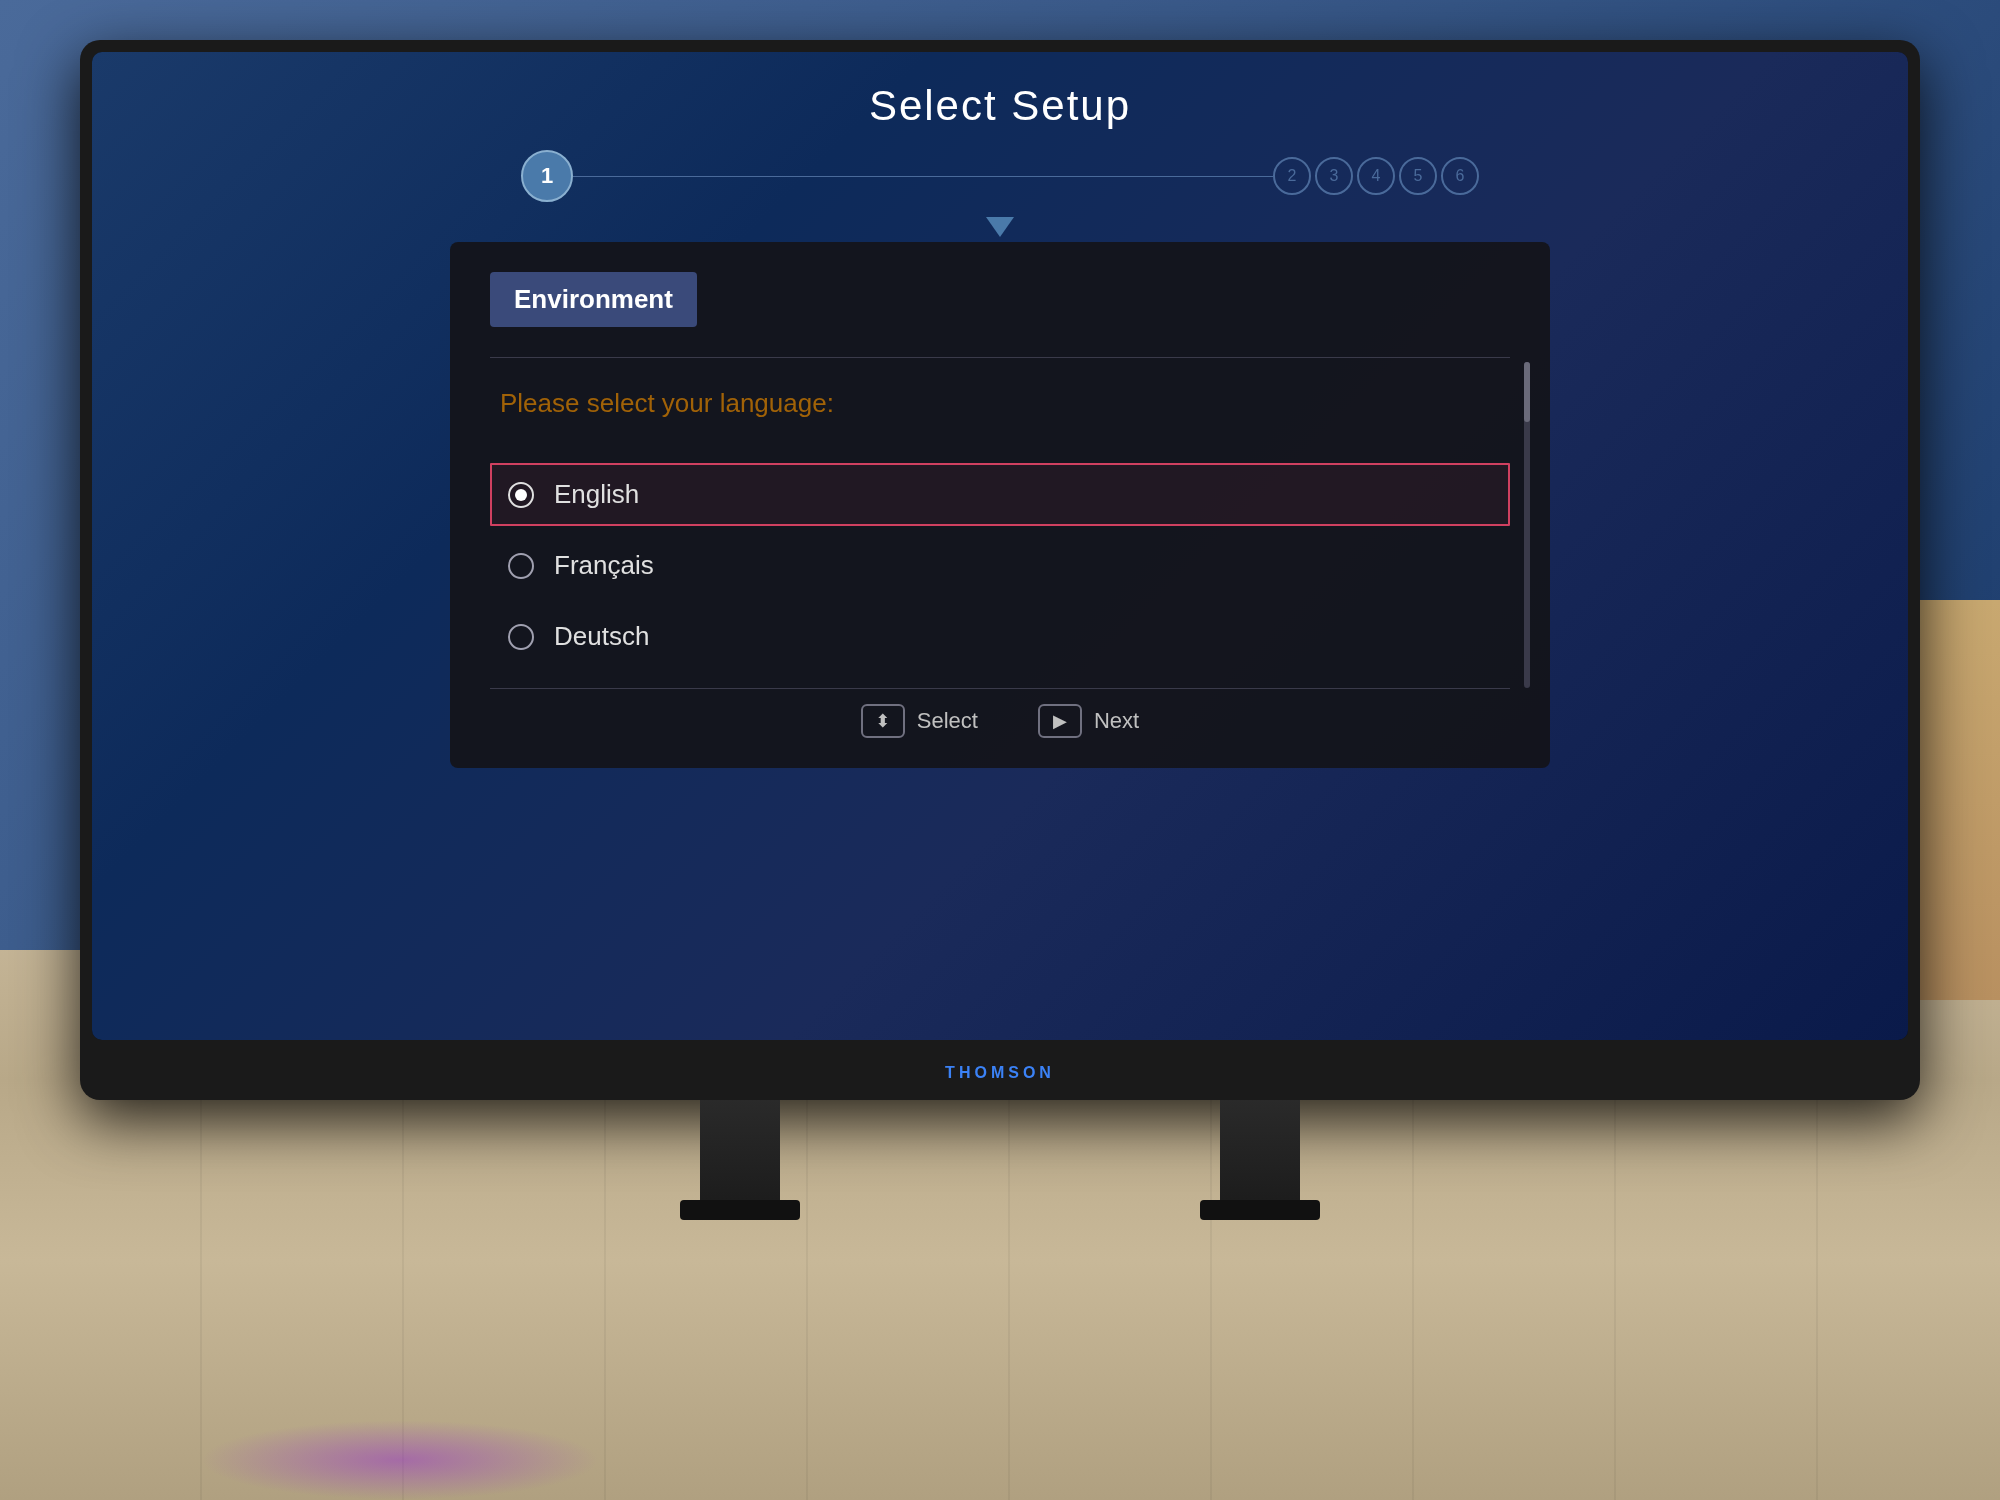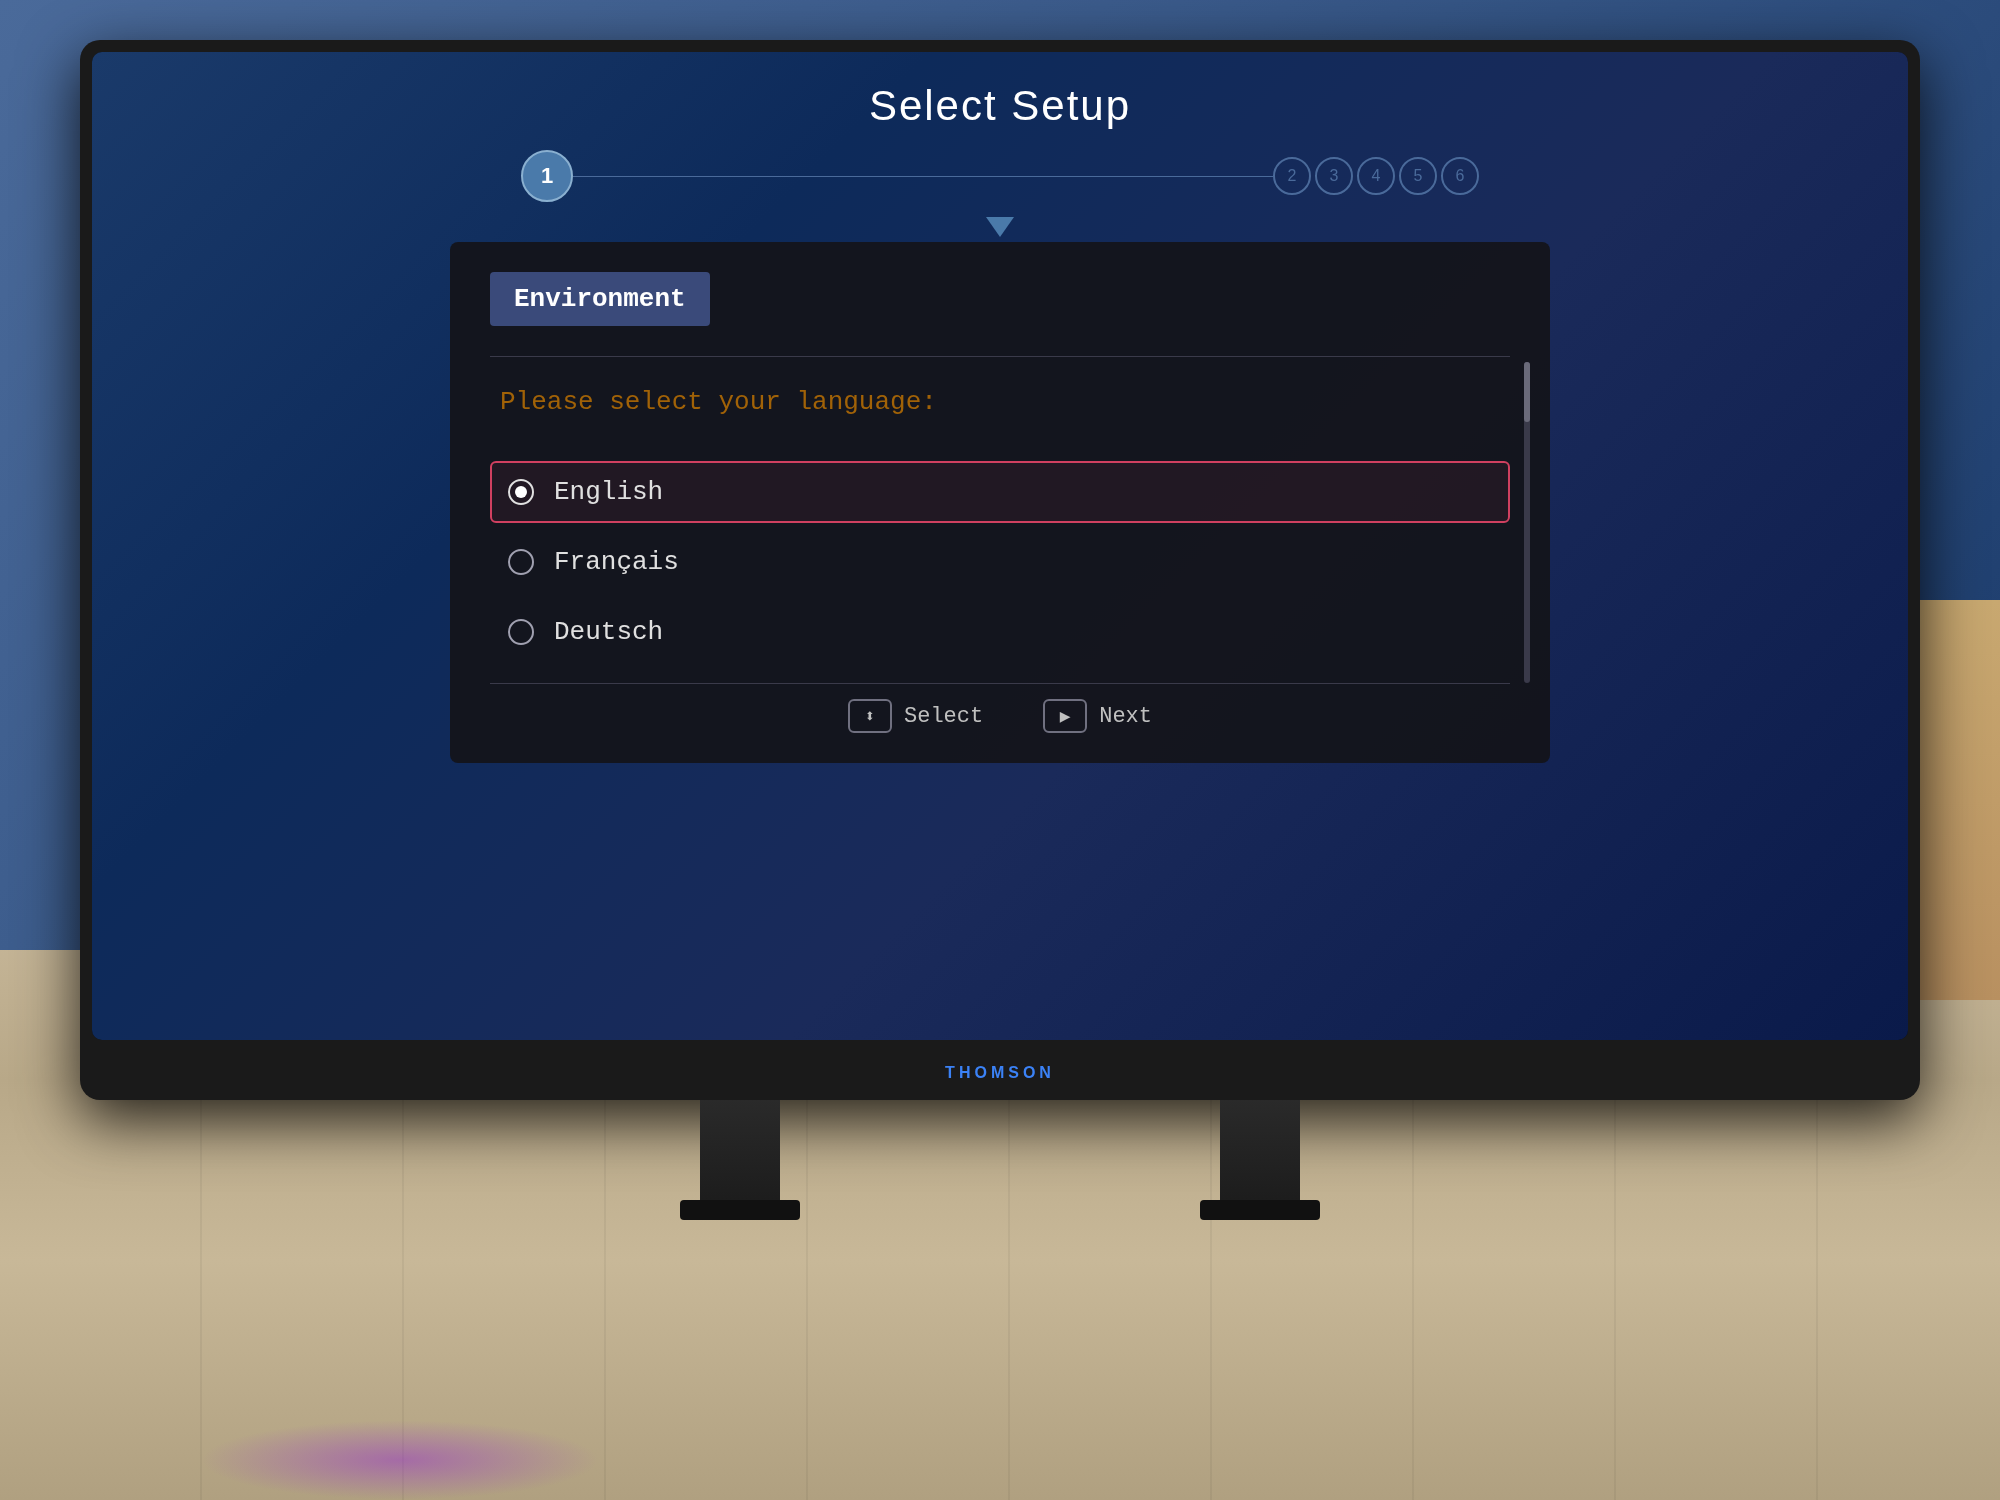--- a/index.html
+++ b/index.html
@@ -199,21 +199,20 @@
 
     
     .main-panel {
       background: rgba(20, 20, 25, 0.92);
       border-radius: 8px;
       padding: 30px 40px;
       margin: 0 auto;
       width: 1100px;
       min-height: 520px;
       position: relative;
-      font-family: Liberation Mono, monospace;
     }
 
     
     .section-header {
       background: #3a4a7a;
       padding: 12px 24px;
       border-radius: 4px;
       margin-bottom: 30px;
       display: inline-block;
     }
@@ -242,21 +241,21 @@
     .radio-list {
       list-style: none;
       padding: 0;
     }
 
     .radio-item {
       display: flex;
       align-items: center;
       padding: 14px 16px;
       margin-bottom: 8px;
-      border-radius: 6px;
+      border-radius: 1px;
       cursor: pointer;
       color: #e0e0e0;
       font-size: 26px;
       border: 2px solid transparent;
     }
 
     .radio-item.selected {
       border: 2px solid #d04060;
       background: rgba(208, 64, 96, 0.08);
     }

